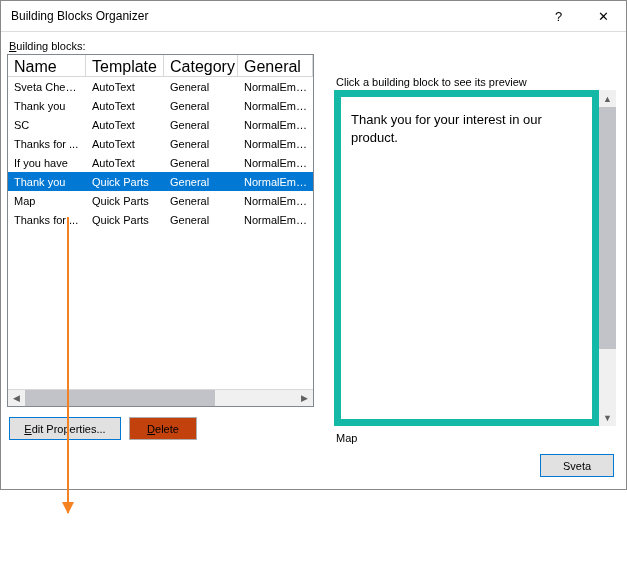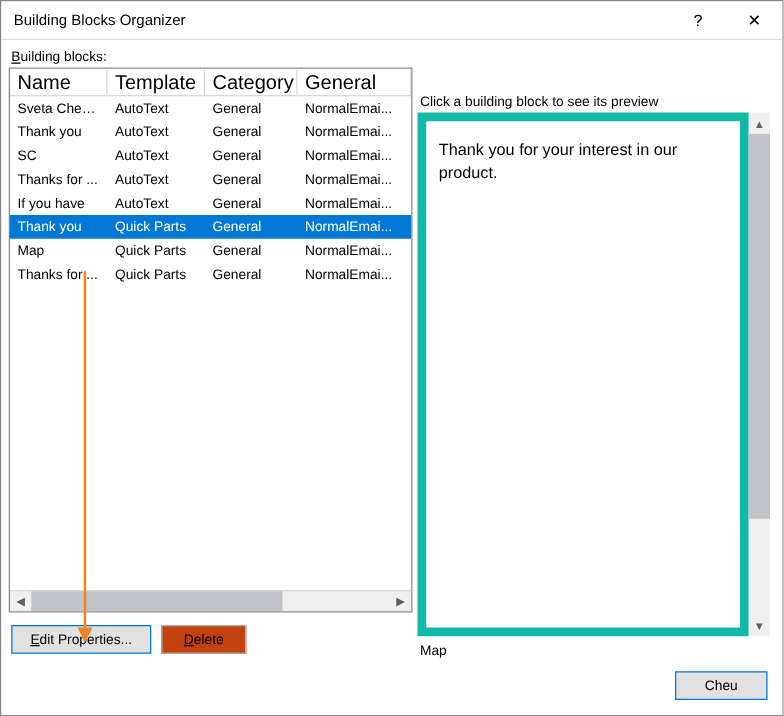--- a/index.html
+++ b/index.html
@@ -6,21 +6,21 @@
     body {
       font-family: "Segoe UI", Tahoma, sans-serif;
       font-size: 12px;
       background: #fff;
       color: #000;
       width: 627px; height: 573px;
       overflow: hidden;
       position: relative;
     }
     .dialog {
-      width: 627px; height: 573px;
+      width: 627px; height: 490px;
       border: 1px solid #888;
       background: #fff;
       display: flex; flex-direction: column;
     }
     .titlebar {
       height: 31px;
       display: flex; align-items: center;
       padding-left: 10px;
       border-bottom: 1px solid #ddd;
     }
@@ -28,21 +28,21 @@
     .titlebar .tb-btn {
       width: 45px; height: 30px;
       display: flex; align-items: center; justify-content: center;
       font-size: 13px;
       cursor: pointer;
     }
     .content {
       flex: 1;
       display: flex;
       padding: 8px 10px 6px 6px;
-      gap: 4px;
+      gap: 20px;
       min-height: 0;
     }
     .left-panel {
       flex: 1;
       display: flex; flex-direction: column;
       min-width: 0;
     }
     .panel-label { font-size: 11px; margin-bottom: 2px; padding-left: 2px; }
     .table-wrap {
       flex: 1;
@@ -281,18 +281,18 @@
             </div>
           <div class="arrow">▼</div>
         </div>
       </div>
       <div class="preview-name">Map</div>
     </div>
 
   </div>
 
   <div class="footer">
-    <button class="btn primary-outline" style="min-width:74px">Cheu</button>
+    <button class="btn primary-outline" style="min-width:74px">Sveta</button>
   </div>
 
 </div>
 
 <div class="arrow-annotation"></div>
 
 </body></html>

